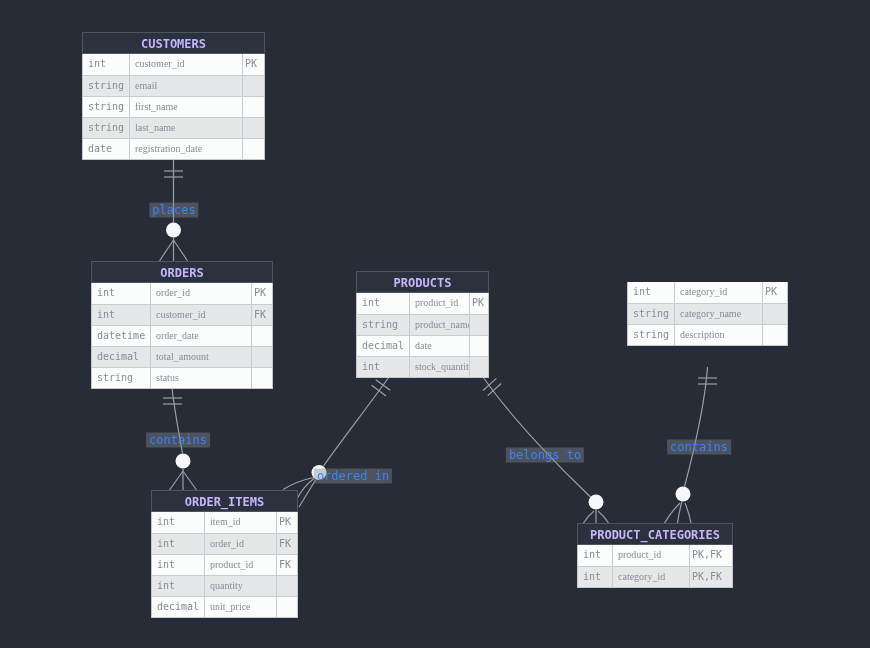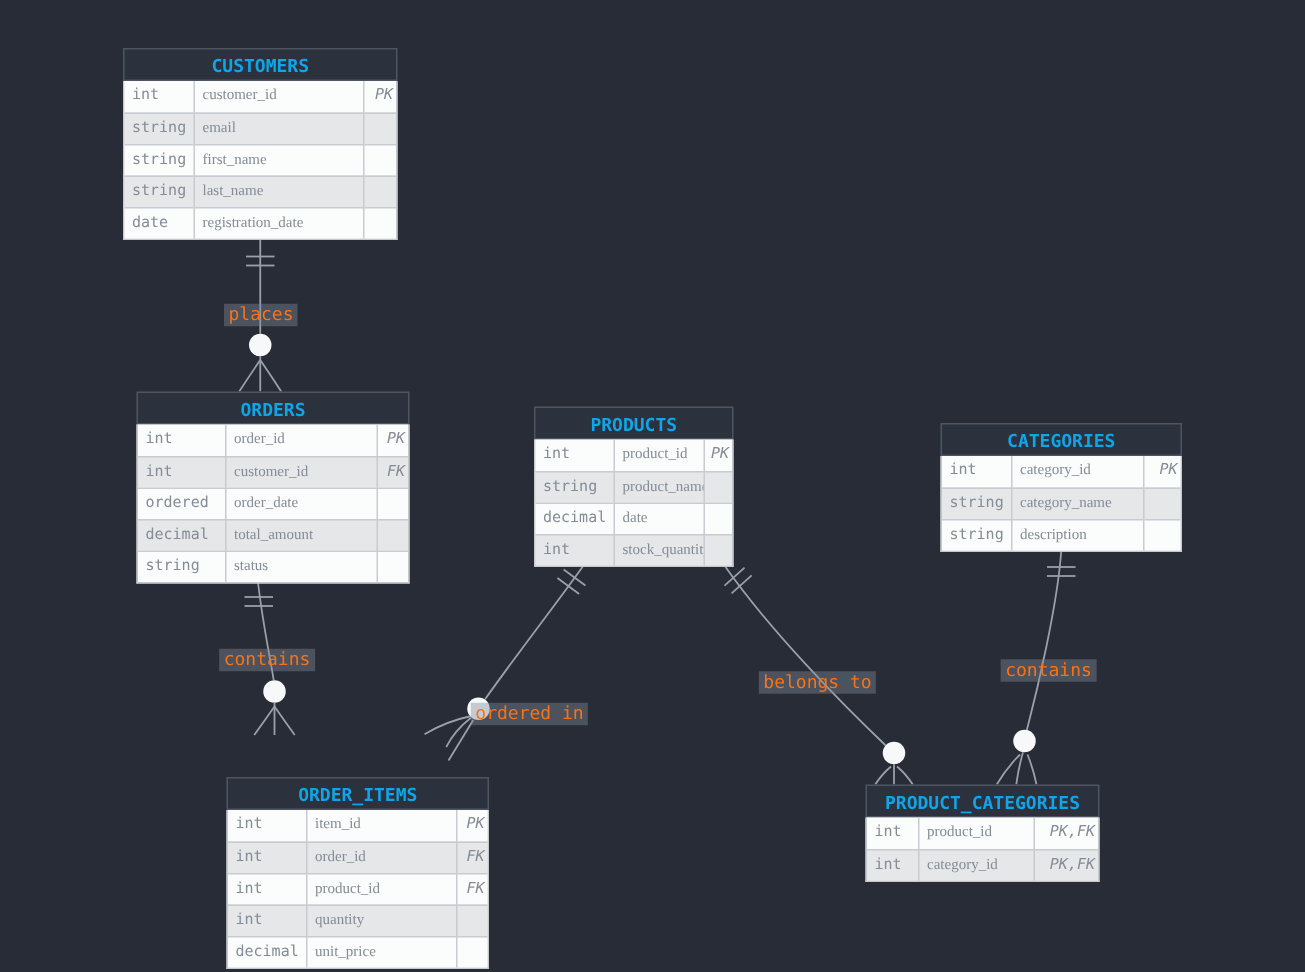--- a/index.html
+++ b/index.html
@@ -11,21 +11,21 @@
     position:relative;
   }
   .canvas{position:absolute;inset:0;width:870px;height:648px;}
   svg.lines{position:absolute;left:0;top:0;pointer-events:none;}
   svg.lines path, svg.lines line{stroke:#99a0aa;stroke-width:1.2;fill:none;}
   svg.lines circle{fill:#f7f8fa;stroke:none;}
 
   .table{position:absolute;box-sizing:border-box;}
   .thead{
     height:22px;line-height:22px;
-    background:#2c323d;color:#0ea5e9;
+    background:#2c323d;color:#c4b5fd;
     border:1px solid #4d5563;
     box-sizing:border-box;
     text-align:center;font-size:12px;font-weight:bold;
     white-space:nowrap;overflow:hidden;
   }
   .tbody{
     border:1px solid #c5c9cd;border-top:none;
     background:#e5e5e5;
   }
   .trow{
@@ -34,26 +34,26 @@
   }
   .trow.alt{background:#e5e7e9;}
   .trow + .trow .tcell{border-top:1px solid #c8ccd0;}
   .tcell{
     box-sizing:border-box;
     padding:0 5px;
     font-size:10px;color:#858c96;
     white-space:nowrap;overflow:hidden;
   }
   .tcell.c-name{border-left:1px solid #c8ccd0;border-right:1px solid #c8ccd0;font-family:Liberation Serif, serif;}
-  .tcell.c-key{padding:0 2px;text-align:right;font-style:italic;}
+  .tcell.c-key{padding:0 2px;text-align:left;}
 
   .rel-label{
     position:absolute;transform:translate(-50%,-50%);
     background:rgba(129,138,151,0.42);
-    color:#f97316;
+    color:#3b82f6;
     font-size:12px;line-height:15px;
     padding:0 3px;white-space:nowrap;
   }
 </style>
 </head>
 <body>
 
 <div class="canvas">
 
   <svg class="lines" width="870" height="648">
@@ -167,21 +167,21 @@
         <span class="tcell c-type">int</span>
         <span class="tcell c-name">order_id</span>
         <span class="tcell c-key">PK</span>
       </div>
       <div class="trow alt">
         <span class="tcell c-type">int</span>
         <span class="tcell c-name">customer_id</span>
         <span class="tcell c-key">FK</span>
       </div>
       <div class="trow">
-        <span class="tcell c-type">ordered</span>
+        <span class="tcell c-type">datetime</span>
         <span class="tcell c-name">order_date</span>
         <span class="tcell c-key"></span>
       </div>
       <div class="trow alt">
         <span class="tcell c-type">decimal</span>
         <span class="tcell c-name">total_amount</span>
         <span class="tcell c-key"></span>
       </div>
       <div class="trow">
         <span class="tcell c-type">string</span>
@@ -211,41 +211,40 @@
       </div>
       <div class="trow alt">
         <span class="tcell c-type">int</span>
         <span class="tcell c-name">stock_quantity</span>
         <span class="tcell c-key"></span>
       </div>
     </div>
   </div>
 
   <div class="table" style="left:627px;top:282px;width:161px;--cols:46px 1fr 24px;">
-    <div class="thead">CATEGORIES</div>
     <div class="tbody">
       <div class="trow">
         <span class="tcell c-type">int</span>
         <span class="tcell c-name">category_id</span>
         <span class="tcell c-key">PK</span>
       </div>
       <div class="trow alt">
         <span class="tcell c-type">string</span>
         <span class="tcell c-name">category_name</span>
         <span class="tcell c-key"></span>
       </div>
       <div class="trow">
         <span class="tcell c-type">string</span>
         <span class="tcell c-name">description</span>
         <span class="tcell c-key"></span>
       </div>
     </div>
   </div>
 
-  <div class="table" style="left:151px;top:490px;width:175px;margin-top:28px;--cols:52px 1fr 20px;">
+  <div class="table" style="left:151px;top:490px;width:147px;--cols:52px 1fr 20px;">
     <div class="thead">ORDER_ITEMS</div>
     <div class="tbody">
       <div class="trow">
         <span class="tcell c-type">int</span>
         <span class="tcell c-name">item_id</span>
         <span class="tcell c-key">PK</span>
       </div>
       <div class="trow alt">
         <span class="tcell c-type">int</span>
         <span class="tcell c-name">order_id</span>

